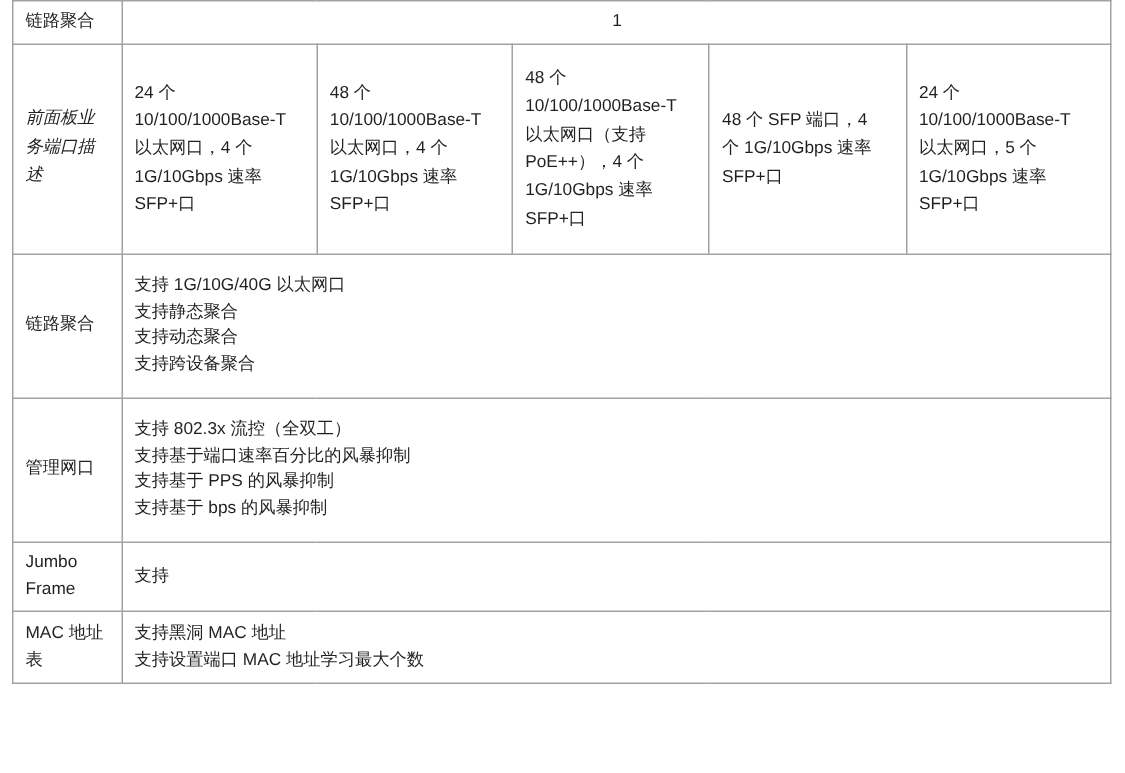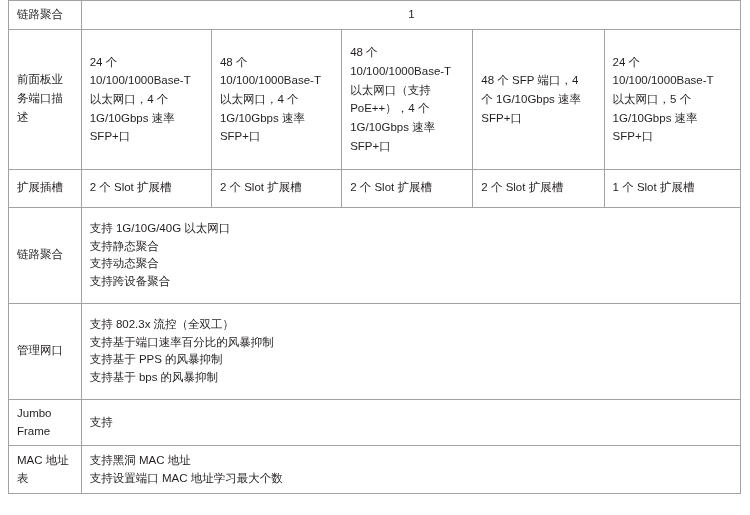--- a/index.html
+++ b/index.html
@@ -56,20 +56,21 @@
   }
   
   .portdesc td {
     vertical-align: top;
     line-height: 1.62;
     padding-top: 9px;
   }
   .portdesc td.label {
     vertical-align: middle;
     padding-top: 3px;
+    font-style: italic;
   }
 </style>
 </head>
 <body>
 
 <div class="sheet">
   <table class="spec">
     <colgroup>
       <col style="width:72px">
       <col style="width:129px">
@@ -117,28 +118,20 @@
         </td>
         <td class="cell-lines">
           <div>24 个</div>
           <div>10/100/1000Base-T</div>
           <div>以太网口，5 个</div>
           <div>1G/10Gbps 速率</div>
           <div>SFP+口</div>
         </td>
       </tr>
 
-      <tr style="height:38px">
-        <td class="label">扩展插槽</td>
-        <td>2 个 Slot 扩展槽</td>
-        <td>2 个 Slot 扩展槽</td>
-        <td>2 个 Slot 扩展槽</td>
-        <td>2 个 Slot 扩展槽</td>
-        <td>1 个 Slot 扩展槽</td>
-      </tr>
 
       <tr style="height:96px">
         <td class="label">链路聚合</td>
         <td class="cell-lines" colspan="5">
           <div class="sub">支持 1G/10G/40G 以太网口</div>
           <div class="sub">支持静态聚合</div>
           <div class="sub">支持动态聚合</div>
           <div class="sub">支持跨设备聚合</div>
         </td>
       </tr>

